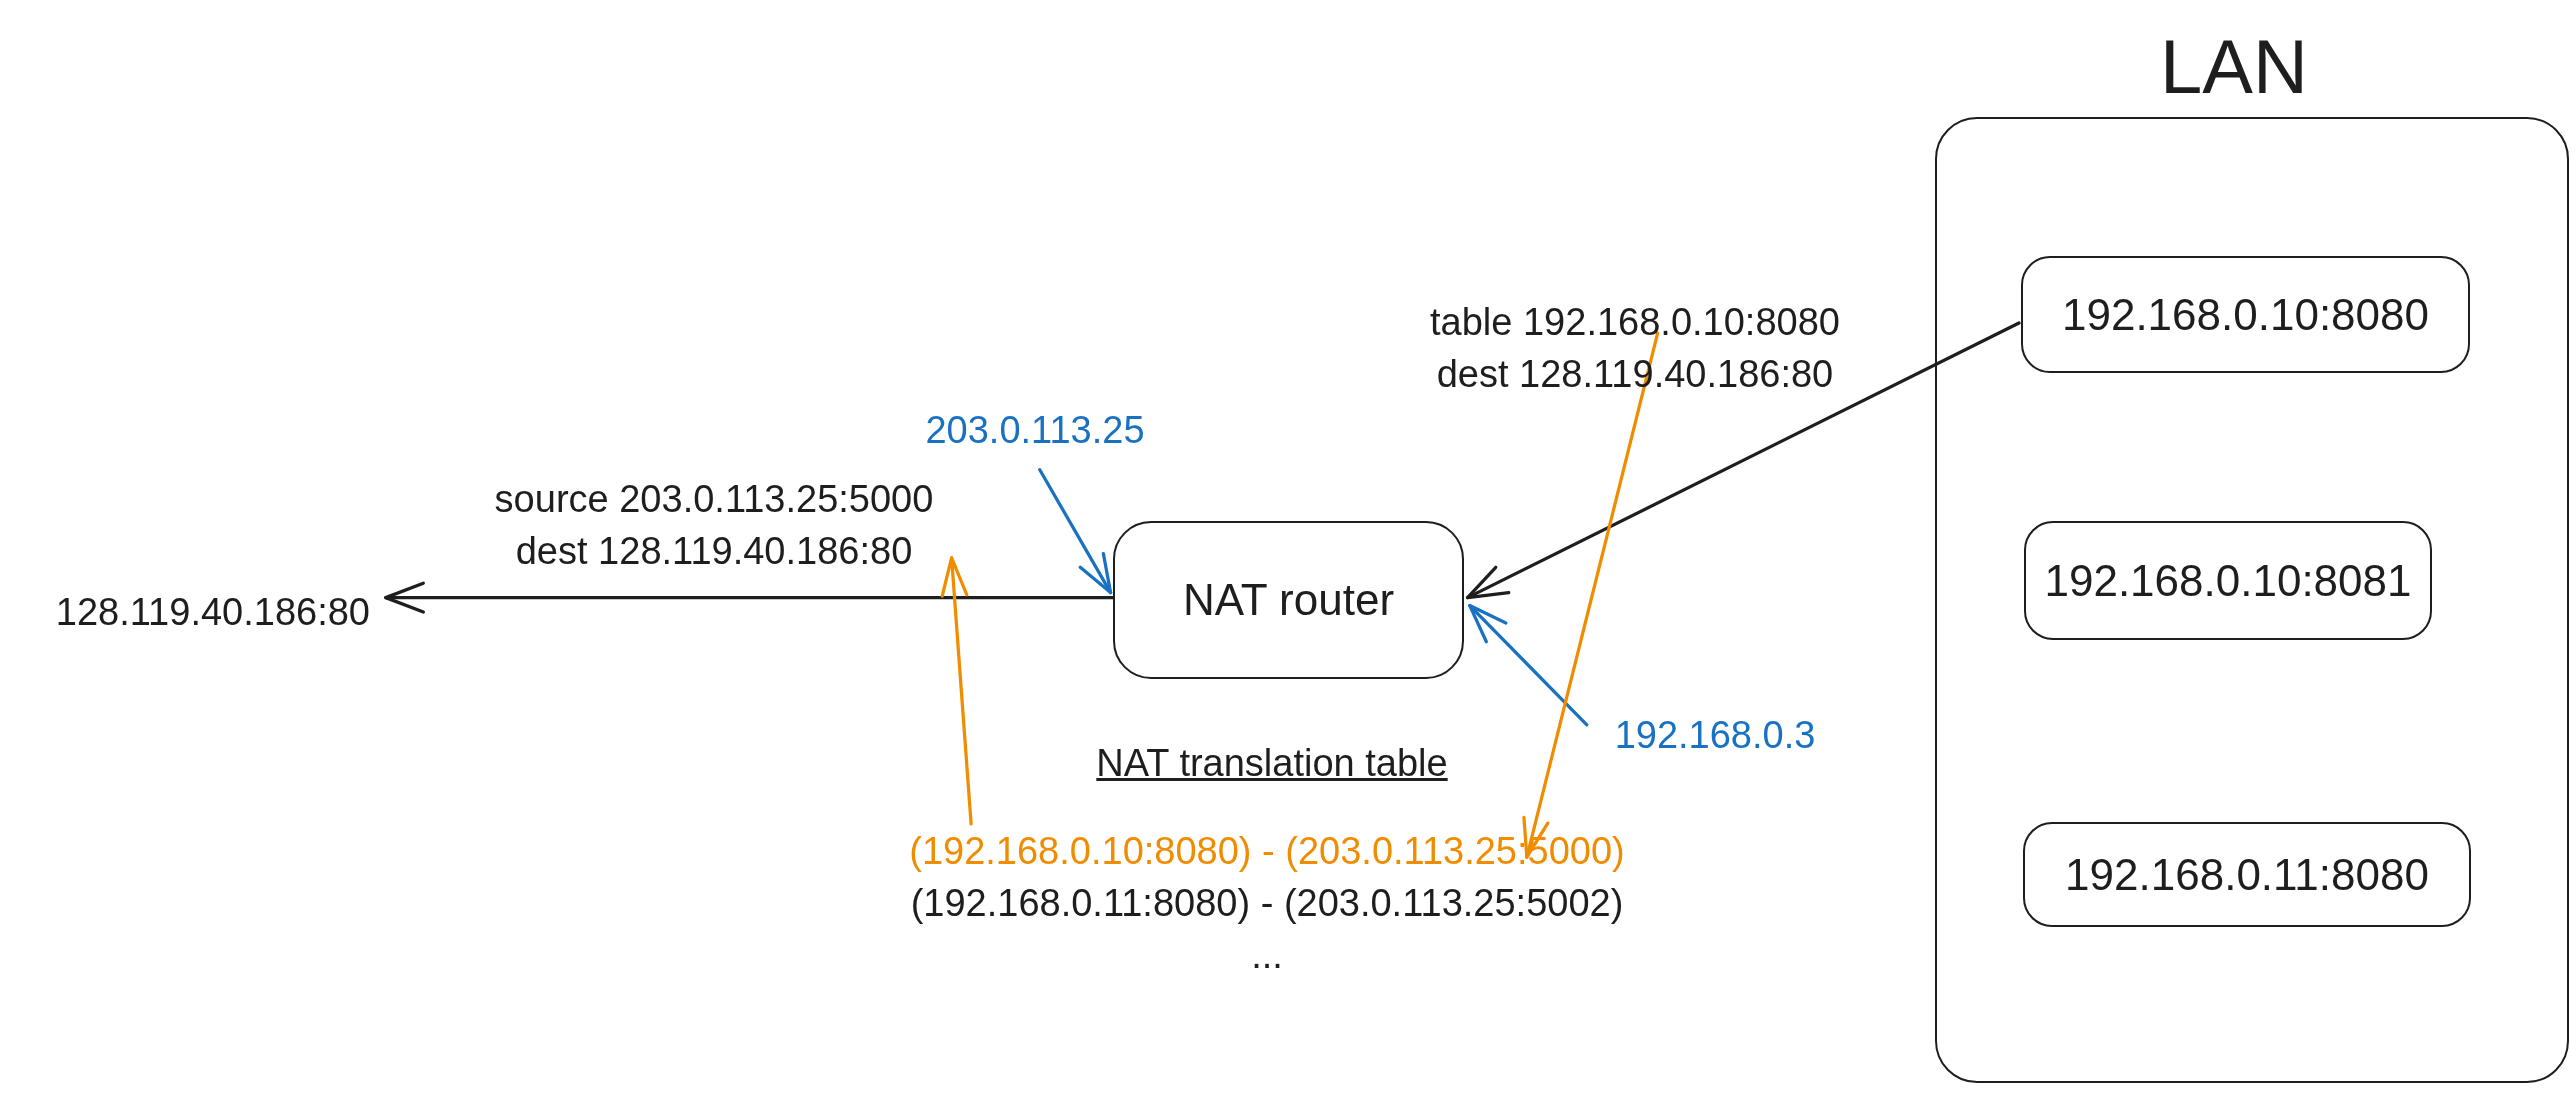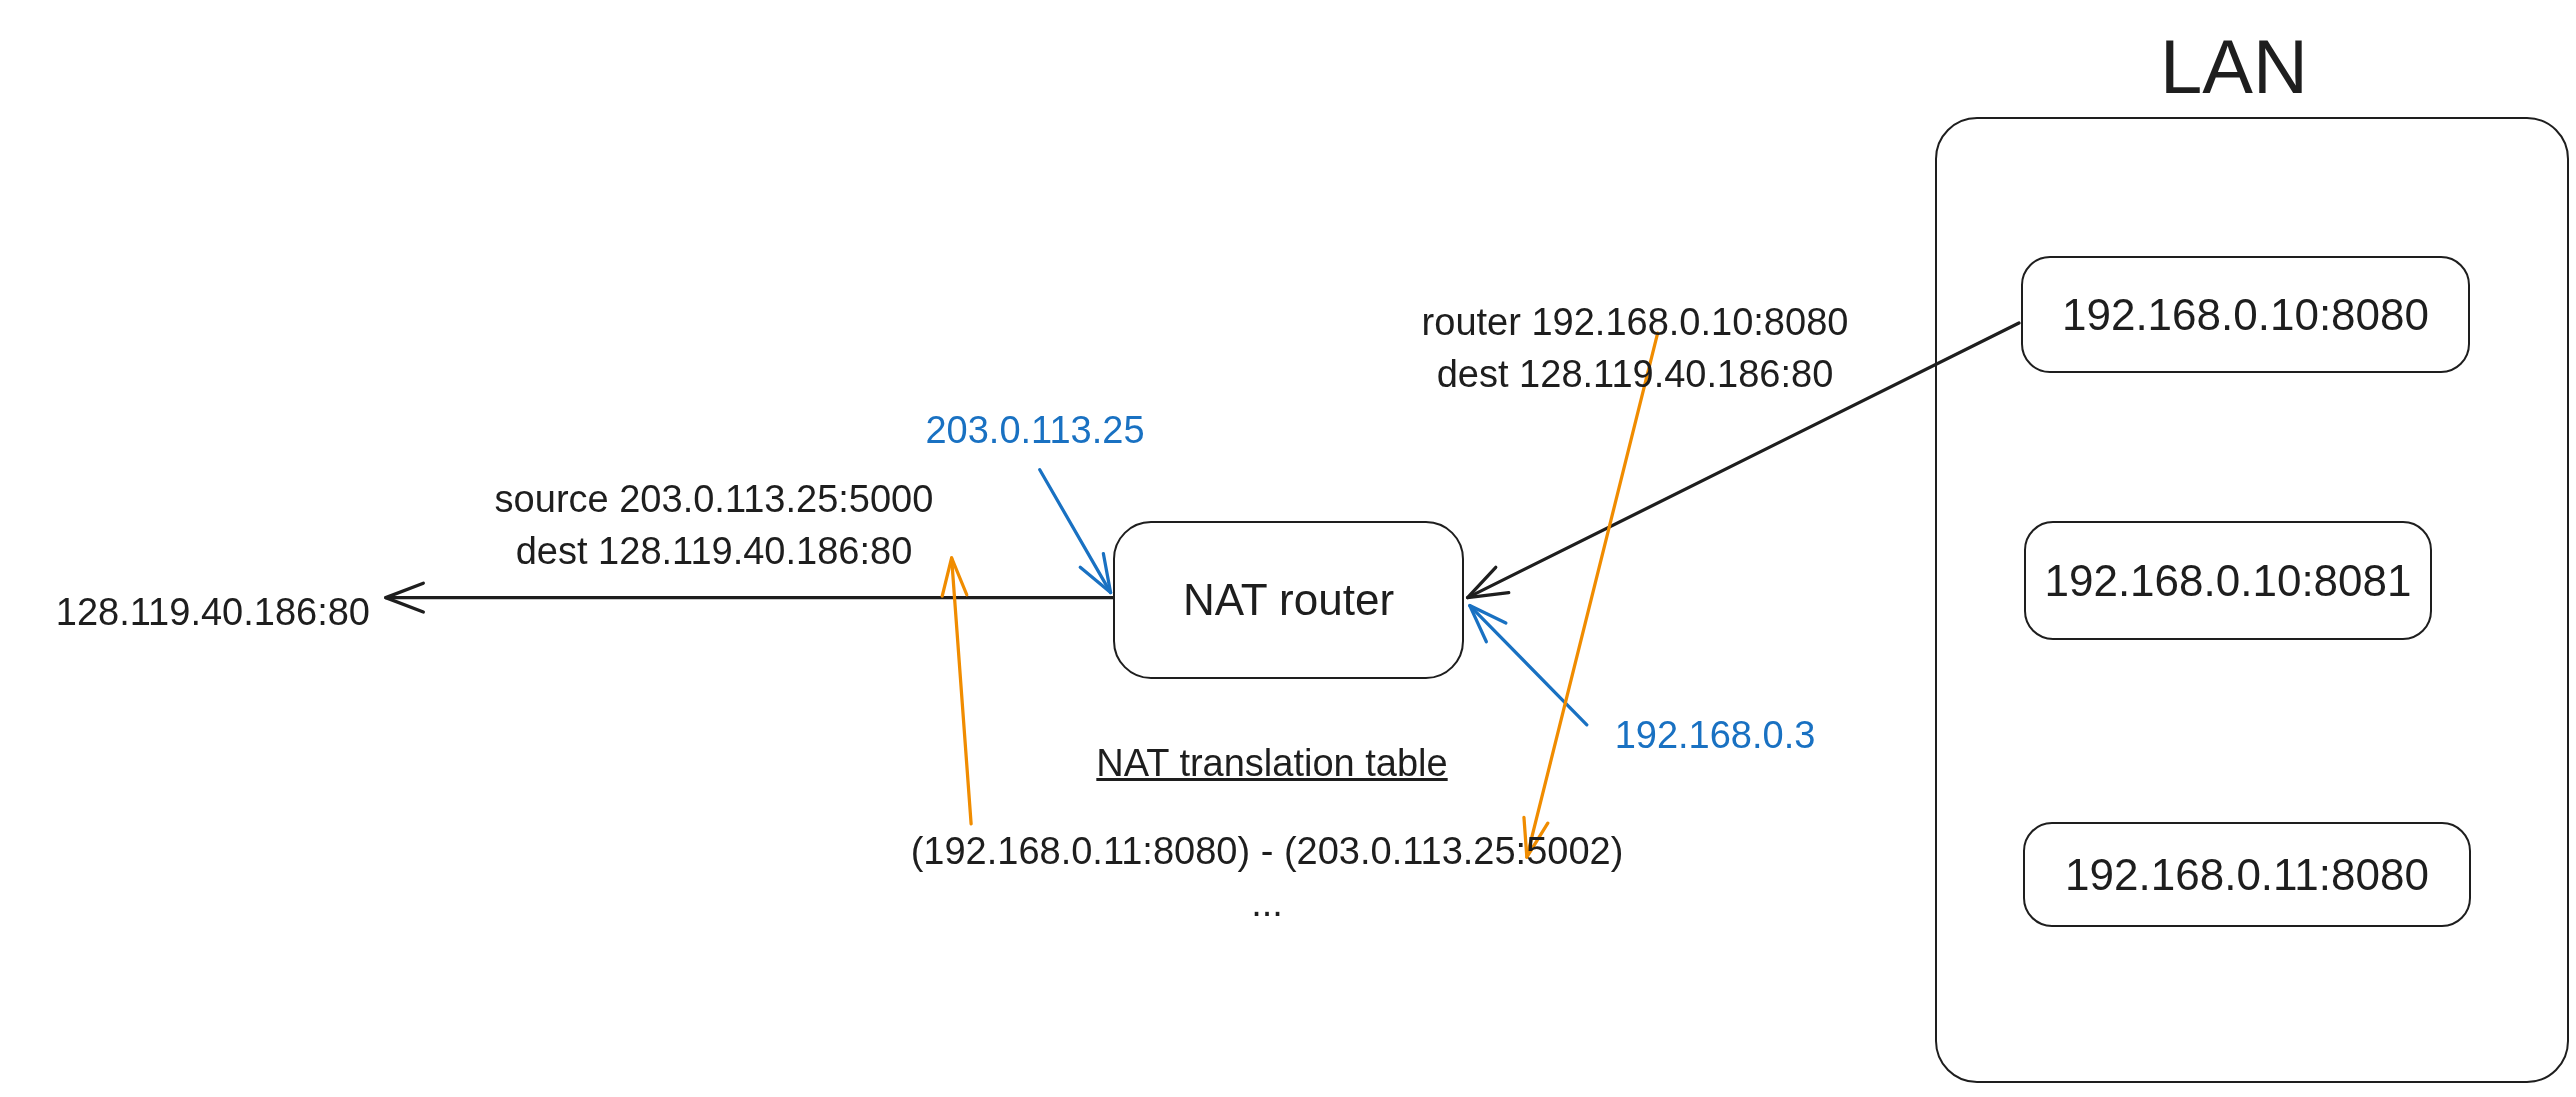--- a/index.html
+++ b/index.html
@@ -131,28 +131,29 @@
   </div>
 
   <div class="txt right" style="left:370px;top:572px;">128.119.40.186:80</div>
 
   <div class="txt center" style="left:714px;top:473px;">
     <div>source 203.0.113.25:5000</div>
     <div>dest 128.119.40.186:80</div>
   </div>
 
   <div class="txt center" style="left:1635px;top:296px;">
-    <div>router 192.168.0.10:8080</div>
+    <div>table 192.168.0.10:8080</div>
     <div>dest 128.119.40.186:80</div>
   </div>
 
   <div class="txt center blue" style="left:1035px;top:404px;">203.0.113.25</div>
   <div class="txt center blue" style="left:1715px;top:709px;">192.168.0.3</div>
 
   <div class="txt center" style="left:1272px;top:737px;text-decoration:underline;">NAT translation table</div>
 
   <div class="txt center table-rows" style="left:1267px;top:825px;">
+    <div class="orange">(192.168.0.10:8080) - (203.0.113.25:5000)</div>
     <div>(192.168.0.11:8080) - (203.0.113.25:5002)</div>
     <div>...</div>
   </div>
 
 </div>
 
 
 </body></html>

